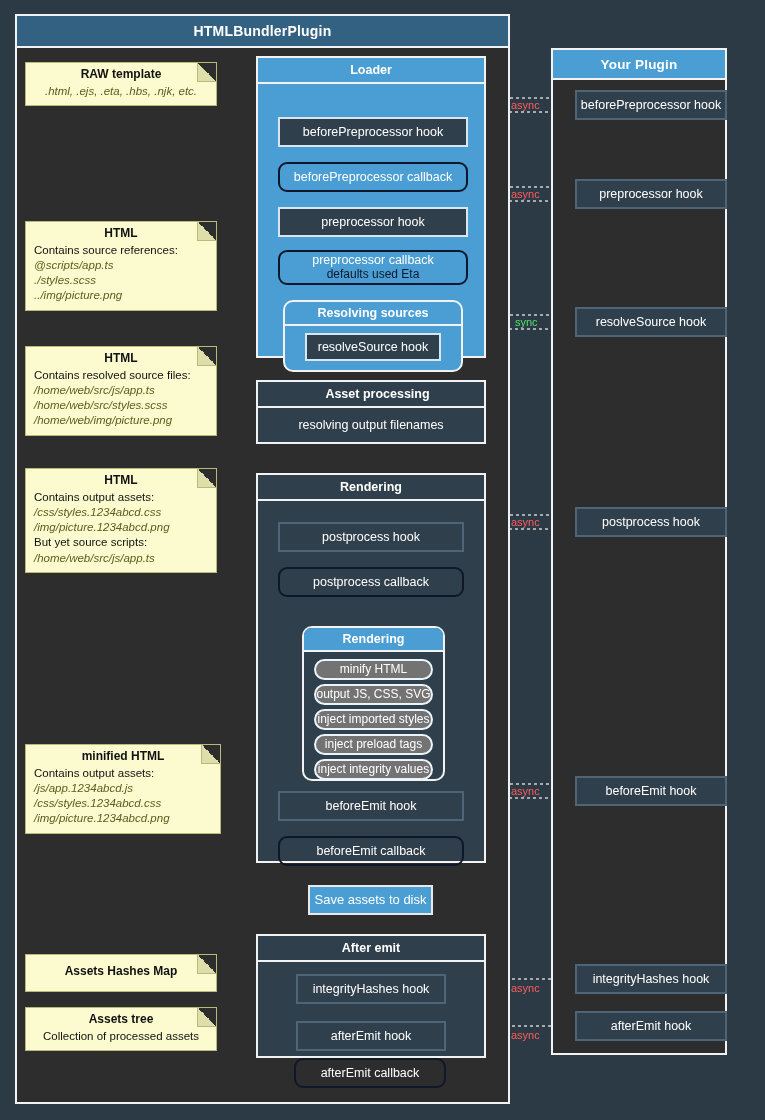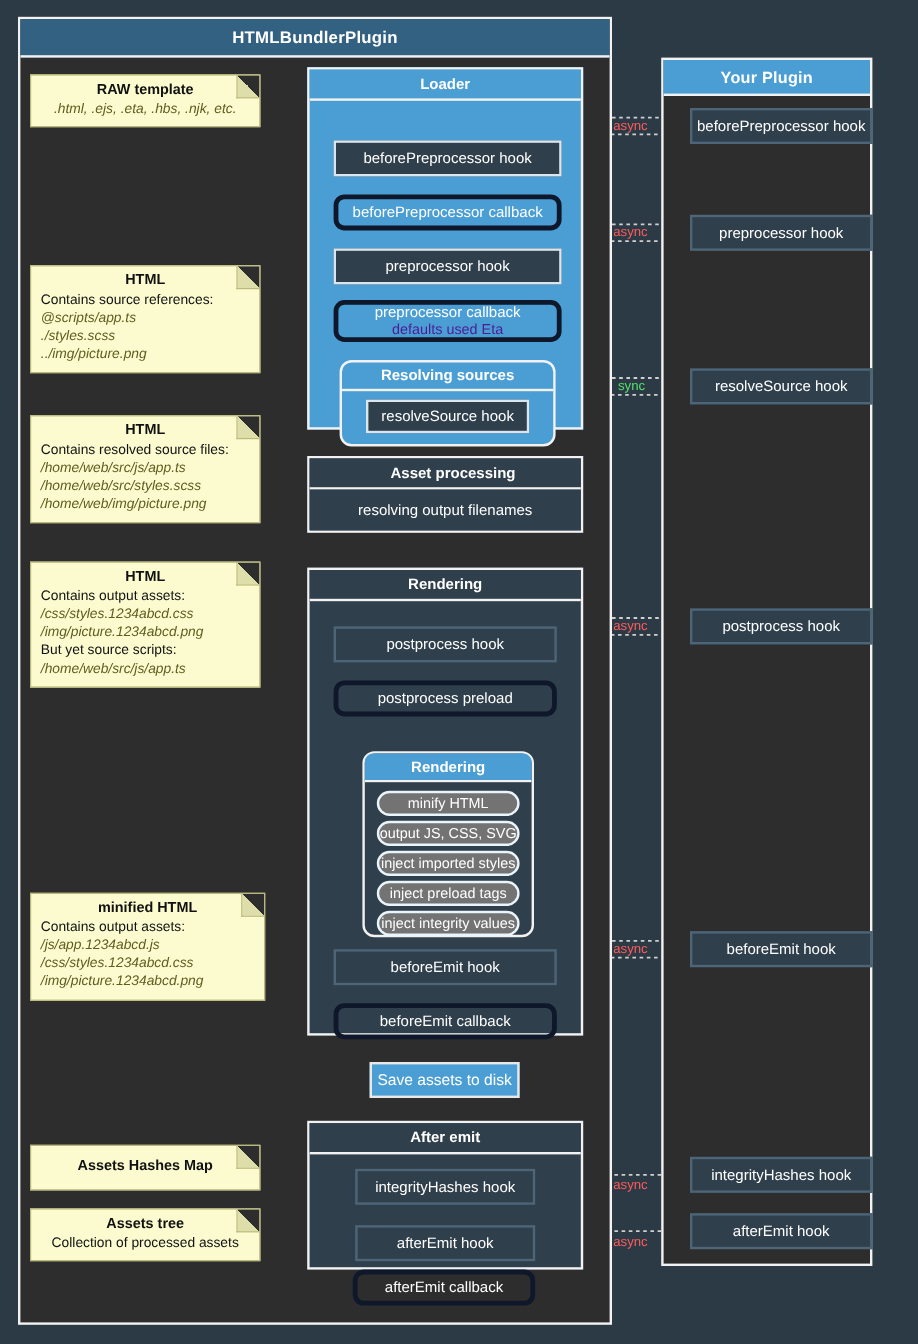--- a/index.html
+++ b/index.html
@@ -32,25 +32,25 @@
   #panel-bundling{left:256px;top:473px;width:230px;height:390px;background:#2f3f4b;}
   #panel-bundling>.sp-head{background:#2f3f4b;}
   #panel-afteremit{left:256px;top:934px;width:230px;height:124px;background:#2f3f4b;}
   #panel-afteremit>.sp-head{background:#2f3f4b;}
 
   
   .node{position:absolute;box-sizing:border-box;display:flex;align-items:center;
         justify-content:center;text-align:center;color:#fff;font-size:12.5px;line-height:1.15;}
   .node.hook{background:#2f3f4b;border:2px solid #d9e6ef;}
   .node.hook.on-dark{border:2px solid #4d6577;}
-  .node.callback{background:transparent;border:4px solid #0f172a;border-radius:9px;}
+  .node.callback{background:transparent;border:2px solid #0f172a;border-radius:9px;}
   .node.render-item{background:#737373;border:2px solid #eaf4fb;border-radius:12px;font-size:12px;}
   .node.plain{background:#2f3f4b;border:none;}
   .node.save{background:#4a9ed4;border:2px solid #e8e8e8;font-size:13px;}
-  .node .sub{display:block;color:#4c1d95;font-size:12px;}
+  .node .sub{display:block;color:#0f172a;font-size:12px;}
 
   
   #panel-rendering{position:absolute;left:44px;top:125px;width:143px;height:155px;
      background:#2f3f4b;border:2px solid #f2f2f2;border-radius:10px;box-sizing:border-box;}
   #panel-rendering>.rh{height:24px;background:#4a9ed4;color:#fff;font-weight:bold;font-size:12.5px;
      display:flex;align-items:center;justify-content:center;border-bottom:2px solid #f2f2f2;
      border-radius:7px 7px 0 0;box-sizing:border-box;}
 
   
   #panel-resolving{position:absolute;left:25px;top:216px;width:180px;height:72px;
@@ -225,21 +225,21 @@
     <div class="sp-head">Asset processing</div>
     <div class="sp-body">
       <div class="node plain" style="left:0;top:0;width:226px;height:34px;">resolving output filenames</div>
     </div>
   </div>
 
   <div id="panel-bundling" class="stage-panel">
     <div class="sp-head">Rendering</div>
     <div class="sp-body">
       <div class="node hook on-dark" style="left:20px;top:21px;width:186px;height:30px;">postprocess hook</div>
-      <div class="node callback" style="left:20px;top:66px;width:186px;height:30px;">postprocess preload</div>
+      <div class="node callback" style="left:20px;top:66px;width:186px;height:30px;">postprocess callback</div>
 
       <div id="panel-rendering">
         <div class="rh">Rendering</div>
         <div class="node render-item" style="left:10px;top:31px;width:119px;height:21px;">minify HTML</div>
         <div class="node render-item" style="left:10px;top:56px;width:119px;height:21px;">output JS, CSS, SVG</div>
         <div class="node render-item" style="left:10px;top:81px;width:119px;height:21px;">inject imported styles</div>
         <div class="node render-item" style="left:10px;top:106px;width:119px;height:21px;">inject preload tags</div>
         <div class="node render-item" style="left:10px;top:131px;width:119px;height:21px;">inject integrity values</div>
       </div>
 

